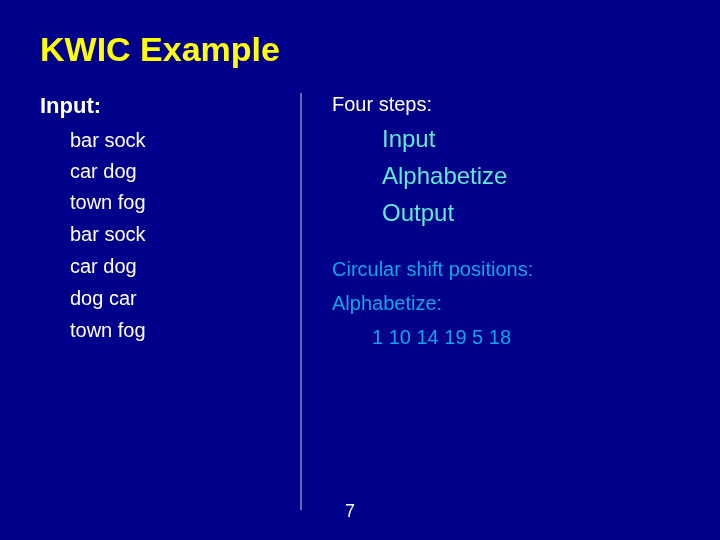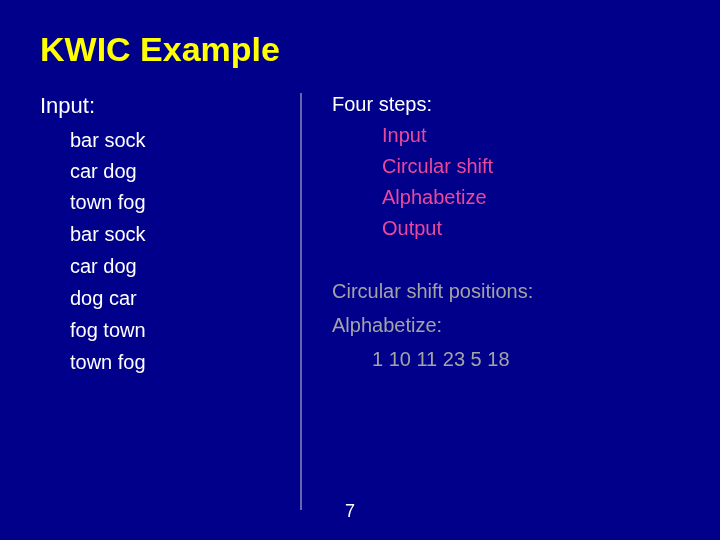--- a/index.html
+++ b/index.html
@@ -47,26 +47,26 @@
       width: 2px;
       background-color: #6666AA;
       margin-right: 30px;
       flex-shrink: 0;
     }
 
     .right-column {
       flex: 1;
       display: flex;
       flex-direction: column;
-      gap: 30px;
+      gap: 20px;
     }
 
     .section-label {
       font-size: 22px;
-      font-weight: normal;
+      font-weight: bold;
       color: #FFFFFF;
       margin-bottom: 6px;
     }
 
     .indented-text {
       font-size: 20px;
       line-height: 1.55;
       padding-left: 30px;
       color: #FFFFFF;
     }
@@ -81,33 +81,33 @@
     .four-steps-section {
     }
 
     .four-steps-title {
       font-size: 20px;
       color: #FFFFFF;
       margin-bottom: 4px;
     }
 
     .four-steps-items {
-      font-size: 20px;
+      font-size: 24px;
       line-height: 1.55;
       padding-left: 50px;
-      color: #ec4899;
+      color: #5eead4;
     }
 
     .circular-section {
     }
 
     .circular-text {
       font-size: 20px;
       line-height: 1.7;
-      color: #a3a3a3;
+      color: #0ea5e9;
     }
 
     .circular-text .indented-numbers {
       padding-left: 40px;
       display: block;
     }
 
     .page-number {
       position: absolute;
       bottom: 18px;
@@ -129,44 +129,42 @@
       <div class="indented-text">
         <div>bar sock</div>
         <div>car dog</div>
         <div>town fog</div>
       </div>
 
       <div class="output-items">
         <div>bar sock</div>
         <div>car dog</div>
         <div>dog car</div>
-        <div>fog town</div>
         <div>town fog</div>
       </div>
     </div>
 
     <div class="divider"></div>
 
     <div class="right-column">
 
       <div class="four-steps-section">
         <div class="four-steps-title">Four steps:</div>
         <div class="four-steps-items">
           <div>Input</div>
-          <div>Circular shift</div>
           <div>Alphabetize</div>
           <div>Output</div>
         </div>
       </div>
 
       <div class="circular-section">
         <div class="circular-text">
           <span>Circular shift positions:</span><br>
           <span>Alphabetize:</span><br>
-          <span class="indented-numbers">1 10 11 23 5 18</span>
+          <span class="indented-numbers">1 10 14 19 5 18</span>
         </div>
       </div>
 
     </div>
   </div>
 </div>
 
 <div class="page-number">7</div>
 
 </body></html>

